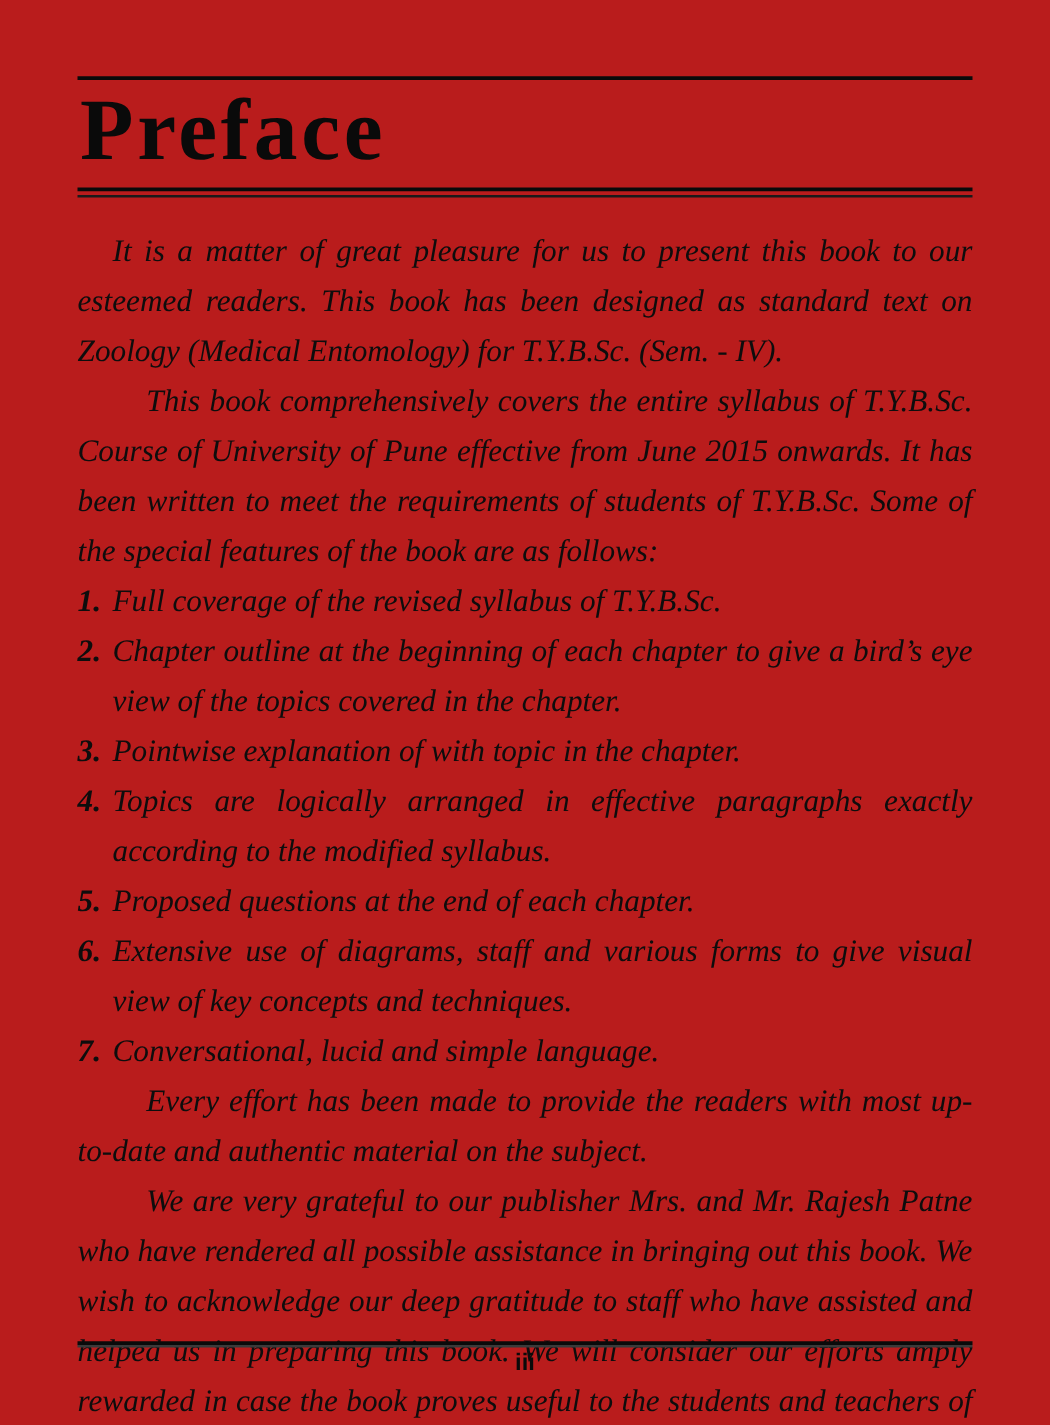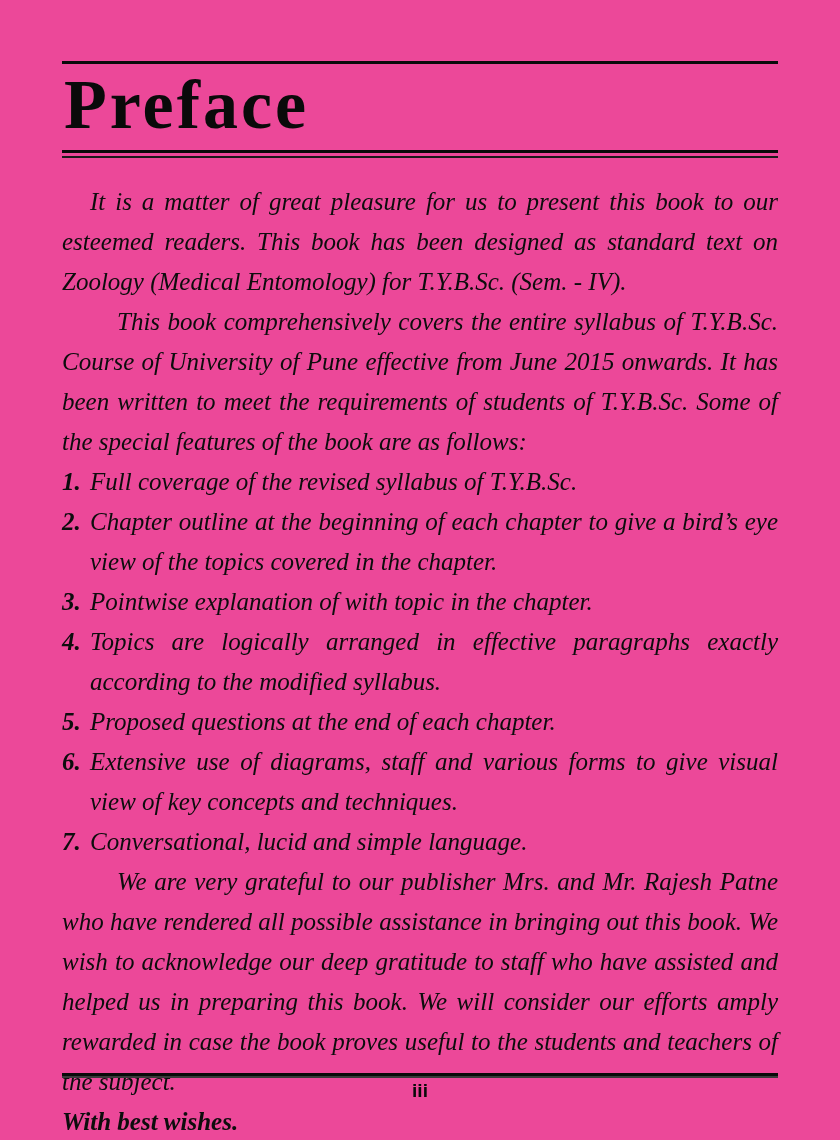--- a/index.html
+++ b/index.html
@@ -1,21 +1,21 @@
 <!DOCTYPE html>
 <html><head>
 <meta charset="utf-8">
 <style>
   * { margin: 0; padding: 0; box-sizing: border-box; }
   html, body { background: #ffffff; }
   .page {
     position: relative;
     width: 840px;
     height: 1140px;
-    background: #ec4899;
+    background: #b91c1c;
     font-family: "Liberation Serif", serif;
     color: #000000;
     overflow: hidden;
   }
   .content {
     position: absolute;
     left: 62px;
     top: 0;
     width: 716px;
   }
@@ -129,20 +129,21 @@
         <li class="feature">
           <span class="num">6.</span>
           <span class="txt">Extensive use of diagrams, staff and various forms to give visual view of key concepts and techniques.</span>
         </li>
         <li class="feature">
           <span class="num">7.</span>
           <span class="txt">Conversational, lucid and simple language.</span>
         </li>
       </ol>
 
+      <p class="indent-lg">Every effort has been made to provide the readers with most up-to-date and authentic material on the subject.</p>
       <p class="indent-lg">We are very grateful to our publisher Mrs. and Mr. Rajesh Patne who have rendered all possible assistance in bringing out this book. We wish to acknowledge our deep gratitude to staff who have assisted and helped us in preparing this book. We will consider our efforts amply rewarded in case the book proves useful to the students and teachers of the subject.</p>
       <p class="closing">With best wishes.</p>
       <p class="byline">By Authors</p>
     </div>
   </div>
 
   <div class="footer">
     <div class="rule-bottom"></div>
     <div class="pageno">iii</div>
   </div>

